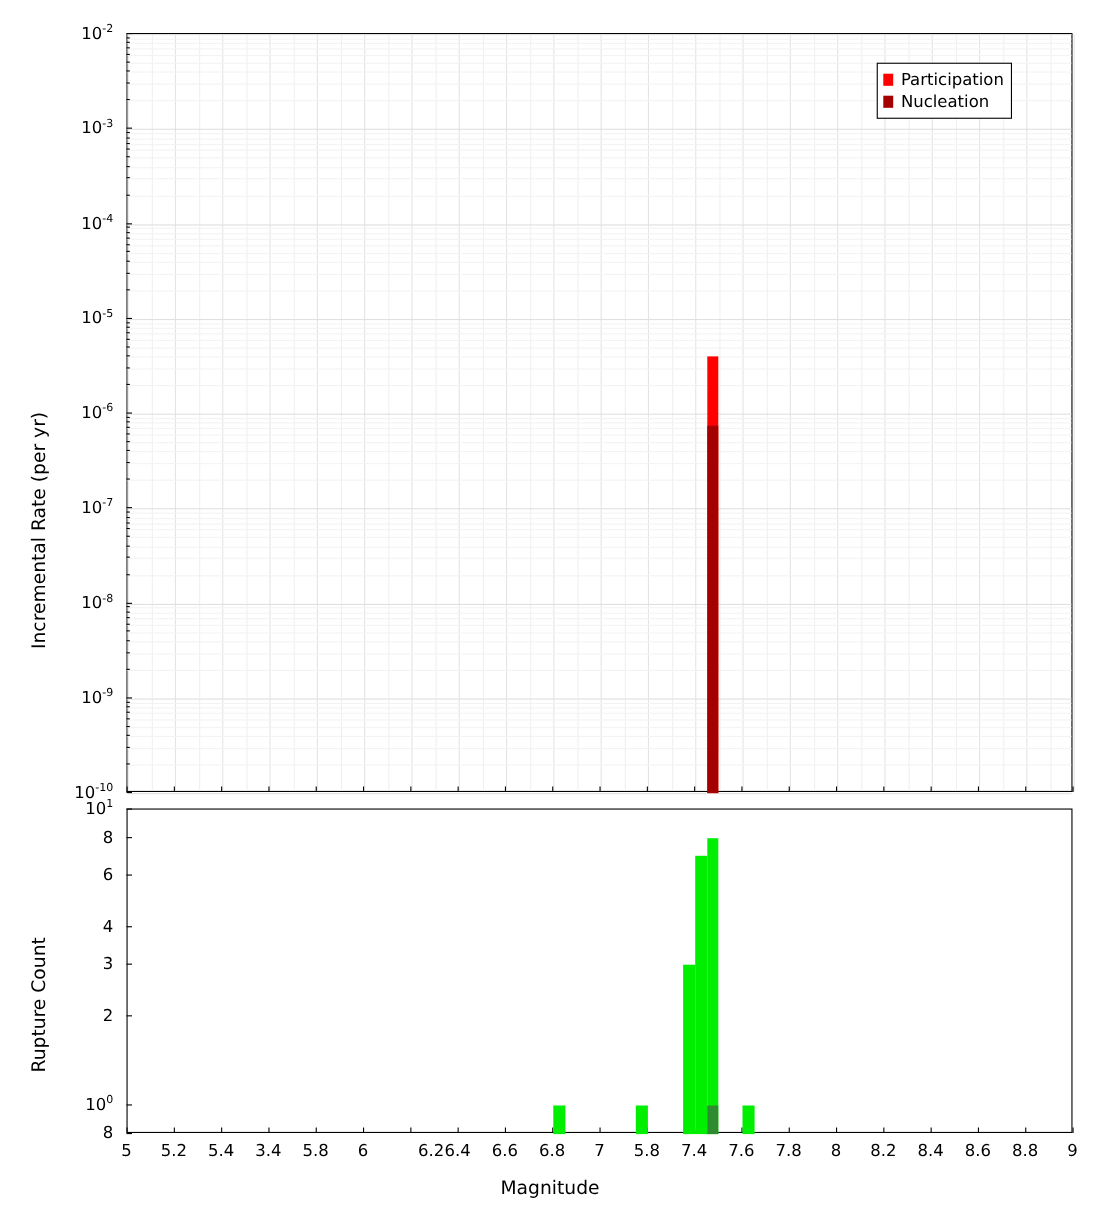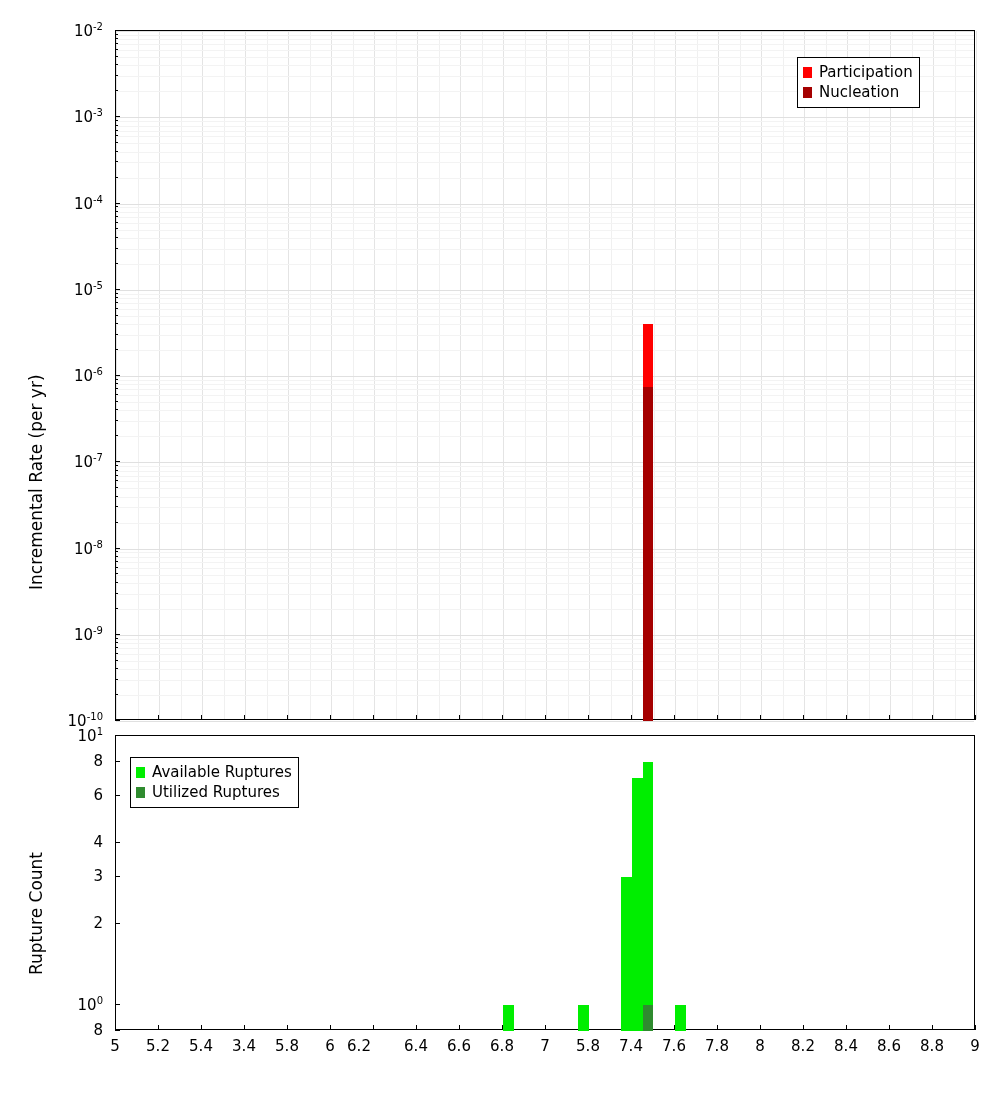--- a/index.html
+++ b/index.html
@@ -366,44 +366,35 @@
       <div class="ylabel-t ylabel-exp" style="left: 0px; width: 103px; top: 1003.94px;"><span>10</span><sup>0</sup></div>
       <div class="ylabel-t ylabel-exp" style="left: 0px; width: 103px; top: 1030px;">8</div>
     </div>
   <div id="bot-xlabels">
       <div class="xlabel-t" style="left: 115px; top: 1037px;">5</div>
       <div class="xlabel-t" style="left: 158px; top: 1037px;">5.2</div>
       <div class="xlabel-t" style="left: 201px; top: 1037px;">5.4</div>
       <div class="xlabel-t" style="left: 244px; top: 1037px;">3.4</div>
       <div class="xlabel-t" style="left: 287px; top: 1037px;">5.8</div>
       <div class="xlabel-t" style="left: 330px; top: 1037px;">6</div>
-      <div class="xlabel-t" style="left: 359px; top: 1037px;">6.2</div>
+      <div class="xlabel-t" style="left: 392px; top: 1037px;">6.2</div>
       <div class="xlabel-t" style="left: 416px; top: 1037px;">6.4</div>
       <div class="xlabel-t" style="left: 459px; top: 1037px;">6.6</div>
       <div class="xlabel-t" style="left: 502px; top: 1037px;">6.8</div>
       <div class="xlabel-t" style="left: 545px; top: 1037px;">7</div>
       <div class="xlabel-t" style="left: 588px; top: 1037px;">5.8</div>
       <div class="xlabel-t" style="left: 631px; top: 1037px;">7.4</div>
       <div class="xlabel-t" style="left: 674px; top: 1037px;">7.6</div>
       <div class="xlabel-t" style="left: 717px; top: 1037px;">7.8</div>
       <div class="xlabel-t" style="left: 760px; top: 1037px;">8</div>
       <div class="xlabel-t" style="left: 803px; top: 1037px;">8.2</div>
       <div class="xlabel-t" style="left: 846px; top: 1037px;">8.4</div>
       <div class="xlabel-t" style="left: 889px; top: 1037px;">8.6</div>
       <div class="xlabel-t" style="left: 932px; top: 1037px;">8.8</div>
       <div class="xlabel-t" style="left: 975px; top: 1037px;">9</div>
     </div>
 
   <div class="axis-title vert" style="left:26px;top:975px;">Rupture Count</div>
 
-
-  <div class="legend" id="legend-bot" style="left:130px;top:757px;">
-    <div class="row">
-      <span class="swatch" style="background:#00ee00"></span>
-      <span>Available Ruptures</span>
-    </div>
-    <div class="row">
-      <span class="swatch" style="background:#2f8b2f"></span>
-      <span>Utilized Ruptures</span>
-    </div>
-  </div>
+  <div class="axis-title" style="left:0;top:1070px;width:1000px;text-align:center;">Magnitude</div>
+
 
 </div>
 
 </body></html>

